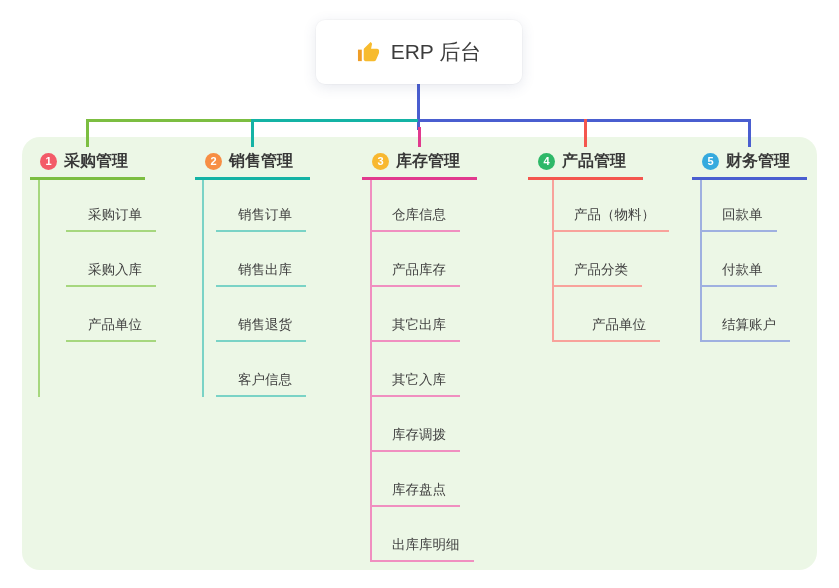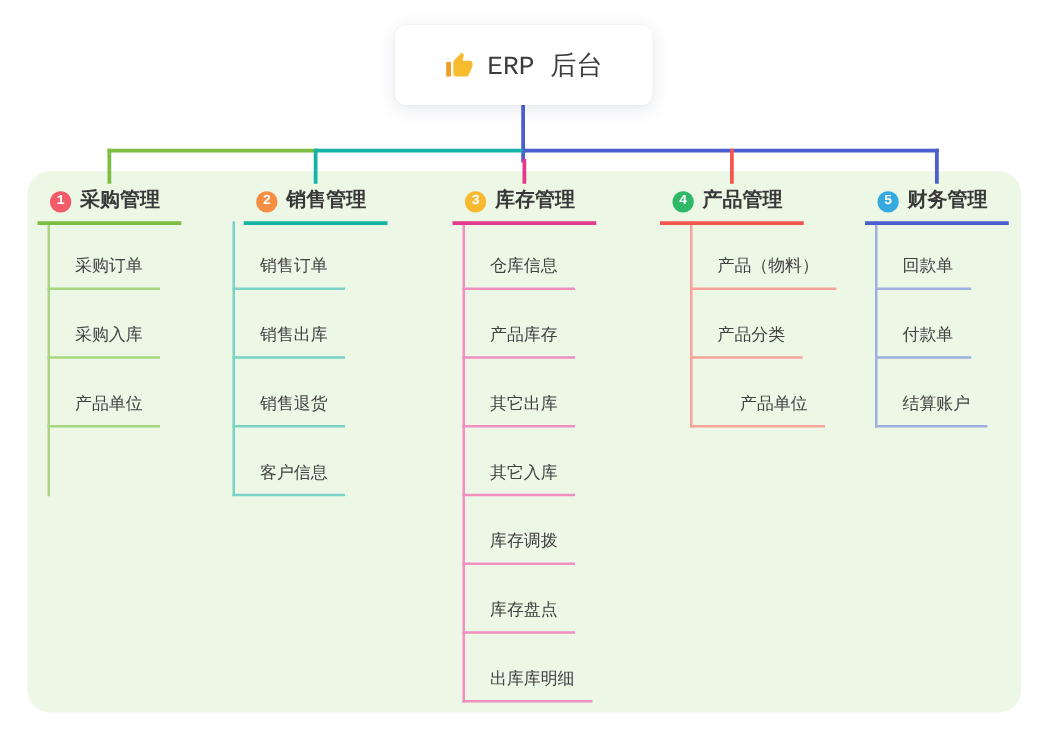--- a/index.html
+++ b/index.html
@@ -3,21 +3,21 @@
 <meta charset="utf-8">
 <style>
   * { margin: 0; padding: 0; box-sizing: border-box; }
   html, body {
     width: 839px; height: 588px;
     background: #ffffff;
     font-family: "Liberation Sans", "DejaVu Sans", sans-serif;
     overflow: hidden;
     position: relative;
   }
-  .stage { position: absolute; inset: 0; width: 690px; height: 588px; font-family: Liberation Mono, monospace; }
+  .stage { position: absolute; inset: 0; width: 690px; height: 588px; }
 
   .panel {
     position: absolute;
     left: 22px; top: 137px;
     width: 795px; height: 433px;
     border-radius: 18px;
   }
 
   .root-card {
     position: absolute;
@@ -99,36 +99,36 @@
       <div class="line" style="left: 251px; top: 119px; width: 3px; height: 28px; background: rgb(20, 179, 165);"></div>
       <div class="line" style="left: 418px; top: 127px; width: 3px; height: 20px; background: rgb(225, 58, 142);"></div>
       <div class="line" style="left: 584px; top: 119px; width: 3px; height: 28px; background: rgb(244, 86, 78);"></div>
       <div class="line" style="left: 748px; top: 119px; width: 3px; height: 28px; background: rgb(74, 94, 208);"></div>
     </div>
   <div id="branches">
       <div class="branch-header" style="left: 30px; width: 115px; border-bottom-color: rgb(124, 190, 65);">
         <span class="badge" style="background: rgb(243, 91, 104);">1</span>
         <span class="blabel">采购管理</span>
       </div>
-      <div class="children" style="left: 38px; height: 220px; border-left-color: rgb(166, 215, 126);">
+      <div class="children" style="left: 38px; height: 220px; border-left-color: rgb(166, 215, 126); padding-left: 28px;">
         <div class="child-row">
           <span class="child-node" style="border-bottom-color: rgb(166, 215, 126);">采购订单</span>
         </div>
         <div class="child-row">
           <span class="child-node" style="border-bottom-color: rgb(166, 215, 126);">采购入库</span>
         </div>
         <div class="child-row">
           <span class="child-node" style="border-bottom-color: rgb(166, 215, 126);">产品单位</span>
         </div>
       </div>
       <div class="branch-header" style="left: 195px; width: 115px; border-bottom-color: rgb(20, 179, 165);">
         <span class="badge" style="background: rgb(247, 142, 68);">2</span>
         <span class="blabel">销售管理</span>
       </div>
-      <div class="children" style="left: 186px; height: 220px; border-left-color: rgb(122, 211, 198);">
+      <div class="children" style="left: 202px; height: 220px; border-left-color: rgb(122, 211, 198); padding-left: 14px;">
         <div class="child-row">
           <span class="child-node" style="border-bottom-color: rgb(122, 211, 198);">销售订单</span>
         </div>
         <div class="child-row">
           <span class="child-node" style="border-bottom-color: rgb(122, 211, 198);">销售出库</span>
         </div>
         <div class="child-row">
           <span class="child-node" style="border-bottom-color: rgb(122, 211, 198);">销售退货</span>
         </div>
         <div class="child-row">

